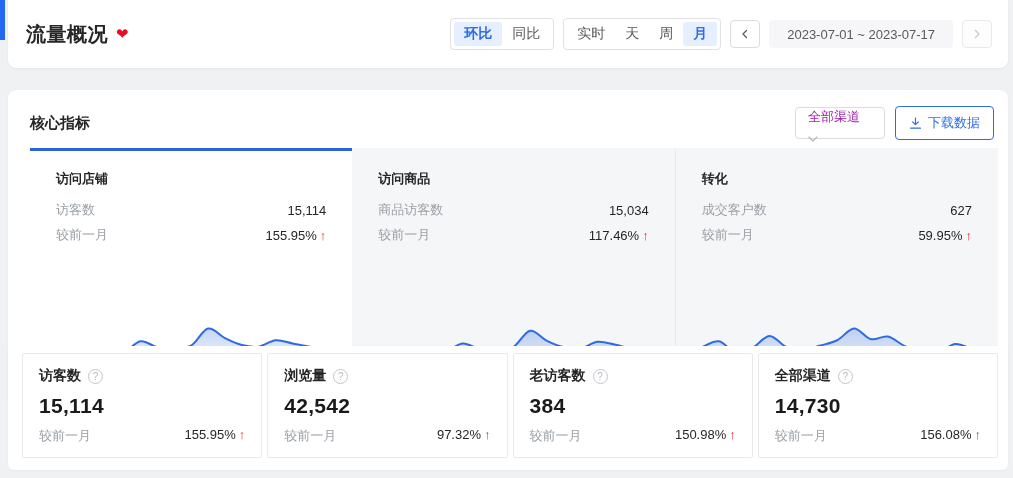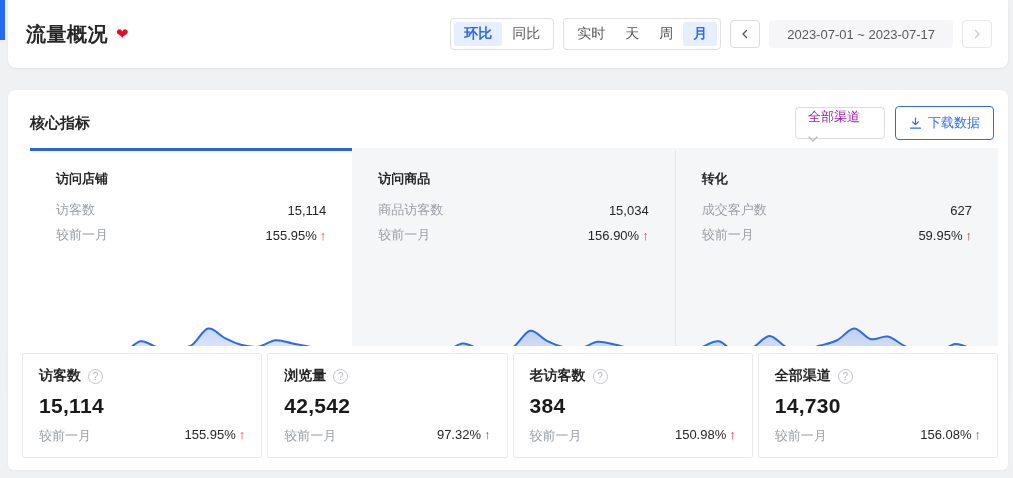--- a/index.html
+++ b/index.html
@@ -188,21 +188,21 @@
       </div>
 
       <div class="metric-card inactive">
         <div class="card-title">访问商品</div>
         <div class="kv-row">
           <span class="kv-label">商品访客数</span>
           <span class="kv-value">15,034</span>
         </div>
         <div class="kv-row second">
           <span class="kv-label">较前一月</span>
-          <span class="kv-value"><span>156.90%</span><span class="up-arrow">↑</span></span>
+          <span class="kv-value"><span>117.46%</span><span class="up-arrow">↑</span></span>
         </div>
         <div class="spark-wrap">
             <svg viewBox="0 0 100 60" preserveAspectRatio="none">
               <defs>
                 <linearGradient id="sg1" x1="0" y1="0" x2="0" y2="1">
                   <stop offset="0" stop-color="#2e6be0" stop-opacity="0.28"></stop>
                   <stop offset="1" stop-color="#2e6be0" stop-opacity="0.02"></stop>
                 </linearGradient>
               </defs>
               <path d="M0.00,43.75 C1.04,43.84 4.17,44.19 6.25,44.28 C8.33,44.37 10.42,44.37 12.50,44.28 C14.58,44.19 16.67,44.81 18.75,43.75 C20.83,42.69 22.92,40.30 25.00,37.92 C27.08,35.54 29.17,29.97 31.25,29.44 C33.33,28.91 35.42,33.86 37.50,34.74 C39.58,35.62 41.67,35.00 43.75,34.74 C45.83,34.47 47.92,36.15 50.00,33.15 C52.08,30.15 54.17,17.78 56.25,16.72 C58.33,15.66 60.42,24.05 62.50,26.79 C64.58,29.53 66.67,31.91 68.75,33.15 C70.83,34.39 72.92,35.09 75.00,34.21 C77.08,33.33 79.17,28.47 81.25,27.85 C83.33,27.23 85.42,29.35 87.50,30.50 C89.58,31.65 91.67,33.59 93.75,34.74 C95.83,35.89 98.96,36.95 100.00,37.39 L100,60 L0,60 Z" fill="url(#sg1)" stroke="none"></path>

